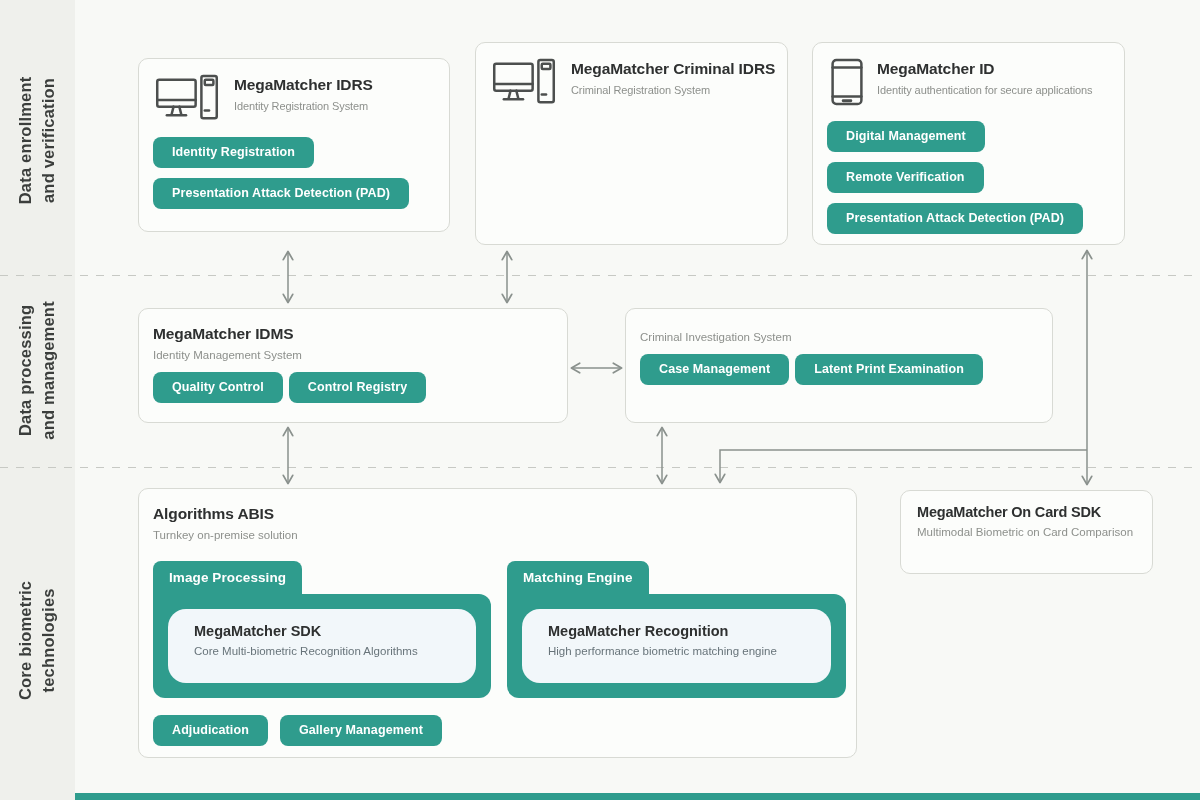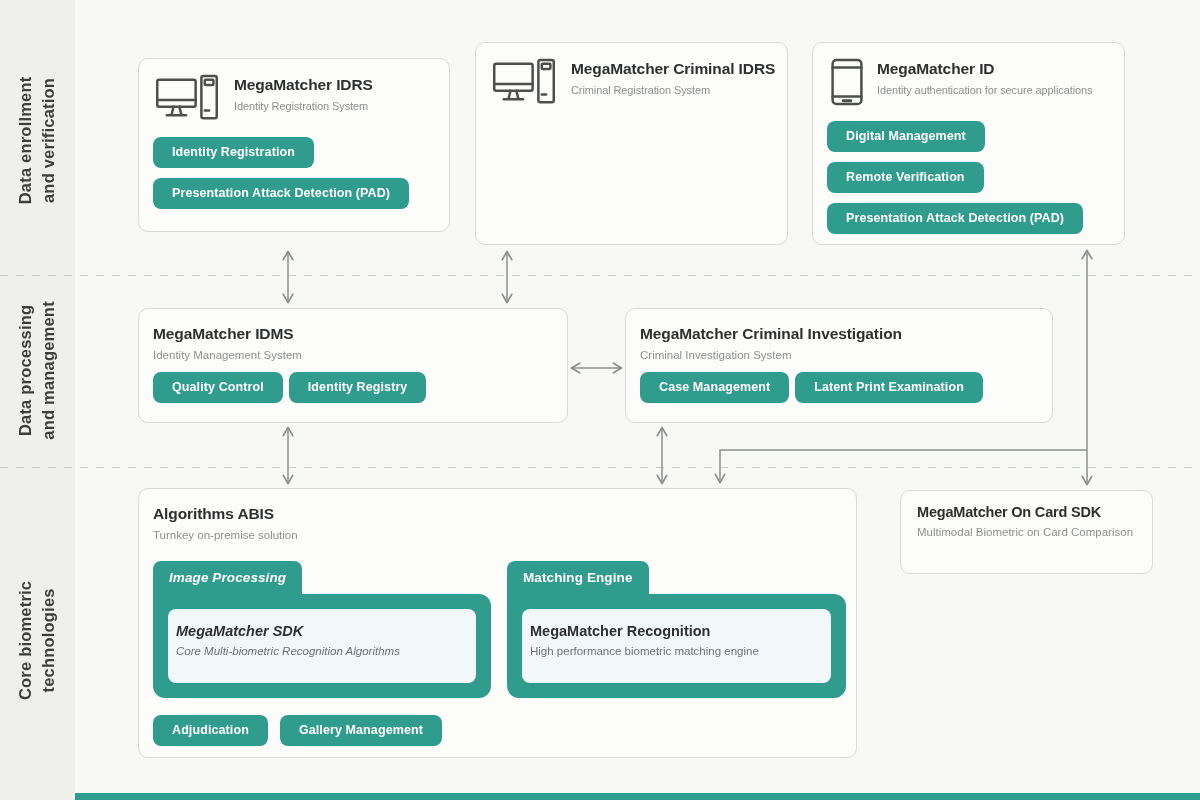--- a/index.html
+++ b/index.html
@@ -62,21 +62,21 @@
 
   .pad-card{padding:16px 14px 0 14px;}
   .pad-card .tags{padding:11px 0 0 0;}
 
   
   .group{position:absolute;}
   .group-tab{display:inline-block;background:var(--teal);color:#fff;font-size:13.5px;font-weight:bold;
     line-height:33px;padding:0 16px;border-radius:8px 8px 0 0;letter-spacing:.1px;}
   .group-body{position:relative;background:var(--teal);height:104px;border-radius:0 12px 12px 12px;}
   .inner-card{position:absolute;left:15px;right:15px;top:15px;bottom:15px;background:var(--innerbg);
-    border-radius:8px;padding:14px 8px;}
+    border-radius:18px;padding:14px 26px;}
   .inner-title{font-size:14.5px;font-weight:bold;color:var(--ink);}
   .inner-sub{font-size:11.5px;color:#68747a;margin-top:6px;}
 
   .abis-tags{position:absolute;left:14px;top:226px;font-size:0;}
 
   .bottom-bar{position:absolute;left:75px;right:0;bottom:0;height:7px;background:var(--teal);z-index:3;}
 
   .icon svg{display:block;}
 </style>
 </head>
@@ -188,40 +188,39 @@
       <span class="tag">Remote Verification</span>
       <span class="tag">Presentation Attack Detection (PAD)</span>
     </div>
   </div>
 
   <div class="card pad-card" style="left:138px;top:308px;width:430px;height:115px;">
     <div class="title">MegaMatcher IDMS</div>
     <div class="sub">Identity Management System</div>
     <div class="tags">
       <span class="tag">Quality Control</span>
-      <span class="tag">Identity Registry</span>
+      <span class="tag">Control Registry</span>
     </div>
   </div>
 
   <div class="card pad-card" style="left:625px;top:308px;width:428px;height:115px;">
-    <div class="title">MegaMatcher Criminal Investigation</div>
     <div class="sub">Criminal Investigation System</div>
     <div class="tags">
       <span class="tag">Case Management</span>
       <span class="tag">Latent Print Examination</span>
     </div>
   </div>
 
   <div class="card" style="left:138px;top:488px;width:719px;height:270px;">
     <div style="padding:16px 14px 0 14px;">
       <div class="title">Algorithms ABIS</div>
       <div class="sub">Turnkey on-premise solution</div>
     </div>
 
-    <div class="group" style="left:14px;top:72px;width:338px;font-style:italic;">
+    <div class="group" style="left:14px;top:72px;width:338px;">
       <div class="group-tab">Image Processing</div>
       <div class="group-body">
         <div class="inner-card">
           <div class="inner-title">MegaMatcher SDK</div>
           <div class="inner-sub">Core Multi-biometric Recognition Algorithms</div>
         </div>
       </div>
     </div>
 
     <div class="group" style="left:368px;top:72px;width:339px;">

